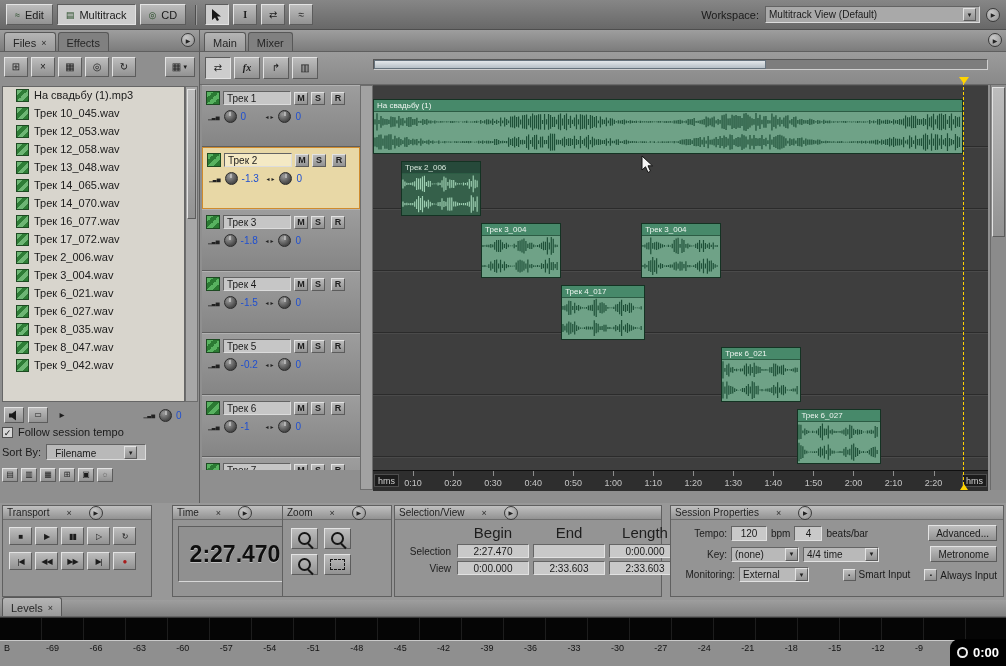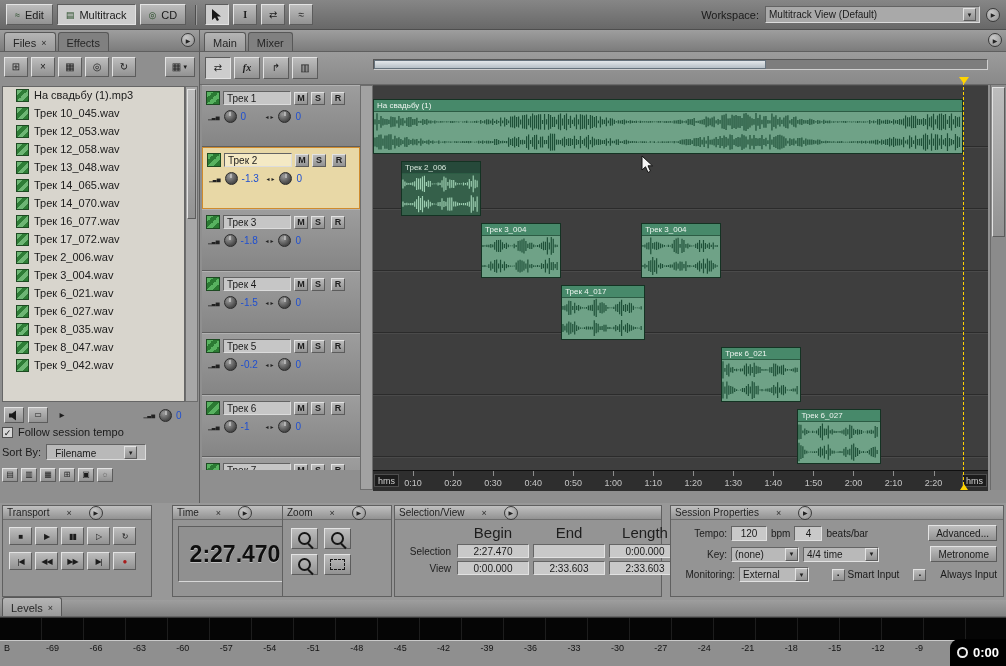--- a/index.html
+++ b/index.html
@@ -725,21 +725,21 @@
       <span class="dd" style="width:70px">
         <span class="txt">External</span>
         <span class="ddarrow raised">▼</span>
       </span>
       <span style="margin-left:auto;display:flex;align-items:center;gap:3px">
         <span class="ledbtn raised">
             <span>▪</span>
           </span>
         <span>Smart Input</span>
       </span>
-      <span style="margin-left:10px;display:flex;align-items:center;gap:14px">
+      <span style="margin-left:10px;display:flex;align-items:flex-end;gap:3px">
         <span class="ledbtn raised">
             <span>▪</span>
           </span>
         <span>Always Input</span>
       </span>
     </div>
   </div>
 
   <div id="levels">
     <div id="levels-tabrow">

